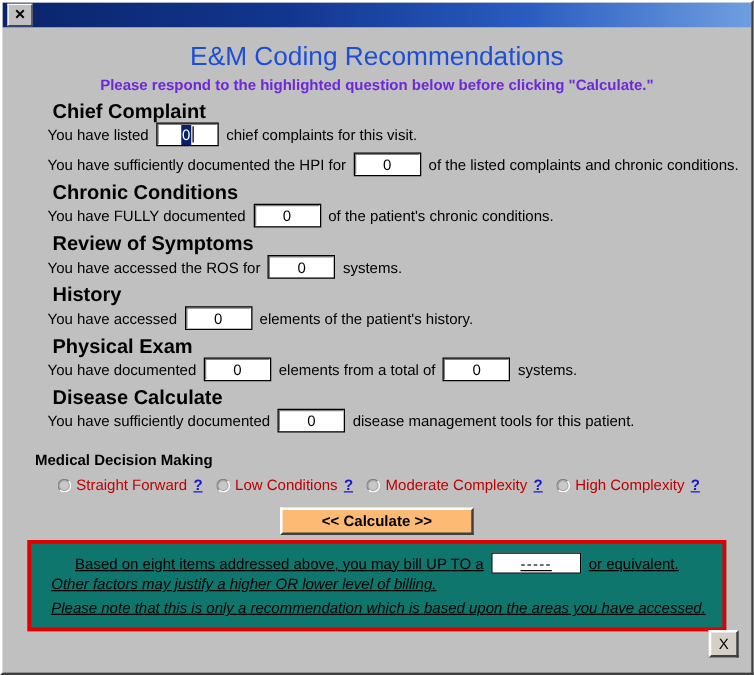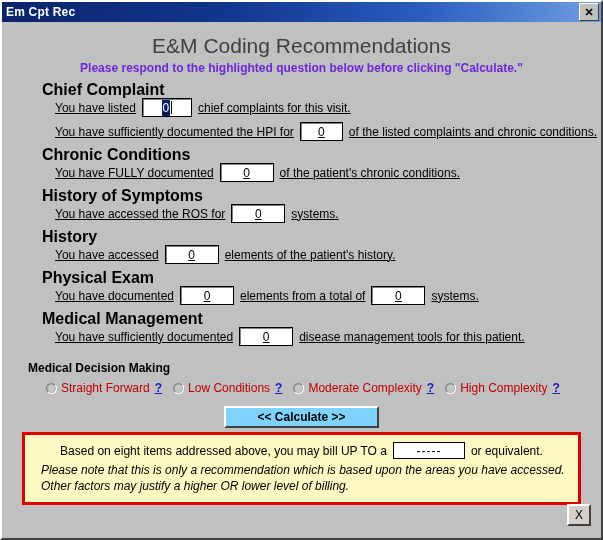--- a/index.html
+++ b/index.html
@@ -64,21 +64,21 @@
   .client {
     position: absolute;
     left: 0;
     top: 20px;
     right: 0;
     bottom: 0;
     background: #c0c0c0;
   }
   .head-title {
     text-align: center;
-    color: #404040;
+    color: #1d4ed8;
     font-size: 21px;
     font-weight: normal;
     margin: 0;
     padding-top: 12px;
     letter-spacing: 0px;
   }
   .head-sub {
     text-align: center;
     color: #6d28d9;
     font-size: 12px;
@@ -89,29 +89,28 @@
     margin-top: 7px;
   }
   .sec-head {
     font-size: 16px;
     font-weight: bold;
     color: #000000;
     margin-left: 40px;
     line-height: 15px;
   }
   .sec-row {
-    margin-left: 53px;
+    margin-left: 36px;
     margin-top: 2px;
     display: flex;
     align-items: center;
     font-size: 12px;
     color: #000000;
     line-height: 16px;
     white-space: nowrap;
-    text-decoration: underline;
   }
   .sec-row span.txt { padding: 0 4px; }
   .sec-row span.txt:first-child { padding-left: 0; }
 
   .numbox {
     width: 48px;
     height: 17px;
     background: #ffffff;
     border-left: 1px solid #808080;
     border-top: 1px solid #808080;
@@ -194,41 +193,42 @@
   }
 
   .calc-wrap {
     display: flex;
     justify-content: center;
     margin-top: 11px;
   }
   .calc-btn {
     width: 155px;
     height: 22px;
-    background: #7dd3fc;
+    background: #fdba74;
     border-left: 2px solid #ffffff;
     border-top: 2px solid #ffffff;
     border-right: 2px solid #404040;
     border-bottom: 2px solid #404040;
     box-sizing: border-box;
     display: flex;
     align-items: center;
     justify-content: center;
     font-size: 12px;
     font-weight: bold;
     color: #000000;
     cursor: default;
   }
 
   .redbox {
     margin: 4px 20px 0 20px;
     border: 3px solid #e00000;
-    background: #fef9c3;
+    background: #0f766e;
     padding: 7px 10px 8px 10px;
     box-sizing: border-box;
+    text-decoration: underline;
   }
   .redbox-line1 {
     display: flex;
     align-items: center;
     justify-content: center;
     font-size: 12px;
     color: #000000;
     white-space: nowrap;
   }
   .resultbox {
@@ -273,21 +273,20 @@
     color: #000000;
     cursor: default;
   }
 </style>
 </head>
 <body>
 
 <div class="window">
 
   <div class="titlebar">
-    <div class="titlebar-text">Em Cpt Rec</div>
     <div class="title-close">✕</div>
   </div>
 
   <div class="client">
 
     <div class="head-title">E&amp;M Coding Recommendations</div>
     <div class="head-sub">Please respond to the highlighted question below before clicking "Calculate."</div>
 
     <div class="section">
       <div class="sec-head">Chief Complaint</div>
@@ -312,21 +311,21 @@
     <div class="section">
       <div class="sec-head">Chronic Conditions</div>
       <div class="sec-row">
         <span class="txt">You have FULLY documented</span>
         <span class="numbox wide">0</span>
         <span class="txt">of the patient's chronic conditions.</span>
       </div>
     </div>
 
     <div class="section">
-      <div class="sec-head">History of Symptoms</div>
+      <div class="sec-head">Review of Symptoms</div>
       <div class="sec-row">
         <span class="txt">You have accessed the ROS for</span>
         <span class="numbox wide">0</span>
         <span class="txt">systems.</span>
       </div>
     </div>
 
     <div class="section">
       <div class="sec-head">History</div>
       <div class="sec-row">
@@ -341,21 +340,21 @@
       <div class="sec-row">
         <span class="txt">You have documented</span>
         <span class="numbox wide">0</span>
         <span class="txt">elements from a total of</span>
         <span class="numbox wide">0</span>
         <span class="txt">systems.</span>
       </div>
     </div>
 
     <div class="section">
-      <div class="sec-head">Medical Management</div>
+      <div class="sec-head">Disease Calculate</div>
       <div class="sec-row">
         <span class="txt">You have sufficiently documented</span>
         <span class="numbox wide">0</span>
         <span class="txt">disease management tools for this patient.</span>
       </div>
     </div>
 
     <div class="mdm-head">Medical Decision Making</div>
     <div class="radio-row">
       <div class="radio-item">
@@ -383,20 +382,20 @@
     <div class="calc-wrap">
       <div class="calc-btn">&lt;&lt;  Calculate  &gt;&gt;</div>
     </div>
 
     <div class="redbox">
       <div class="redbox-line1">
         <span>Based on eight items addressed above, you may bill UP TO a</span>
         <span class="resultbox">-----</span>
         <span>or equivalent.</span>
       </div>
+      <div class="redbox-note" style="margin-top:1px;">Other factors may justify a higher OR lower level of billing.</div>
       <div class="redbox-note">Please note that this is only a recommendation which is based upon the areas you have accessed.</div>
-      <div class="redbox-note" style="margin-top:1px;">Other factors may justify a higher OR lower level of billing.</div>
     </div>
 
     <div class="close-x-btn">X</div>
 
   </div>
 </div>
 
 </body></html>

